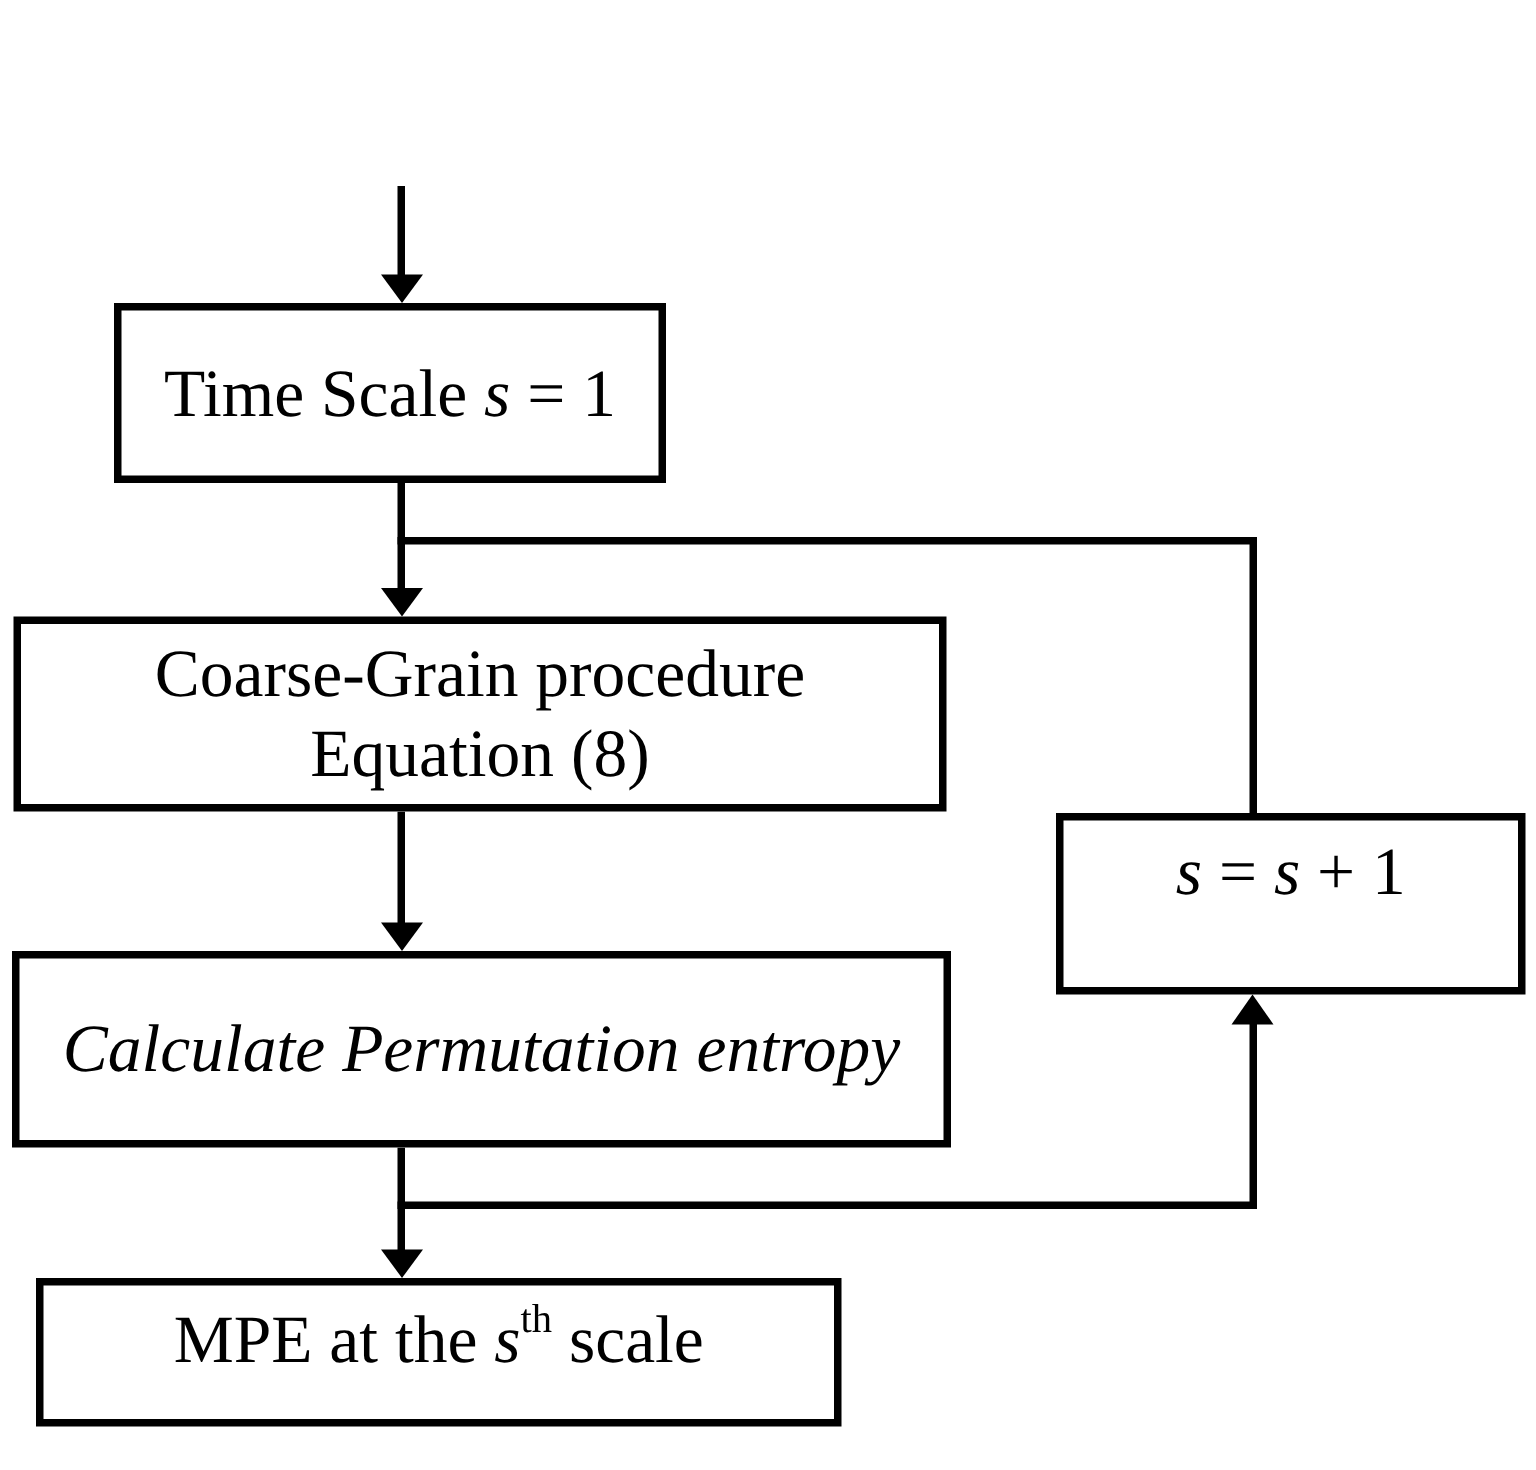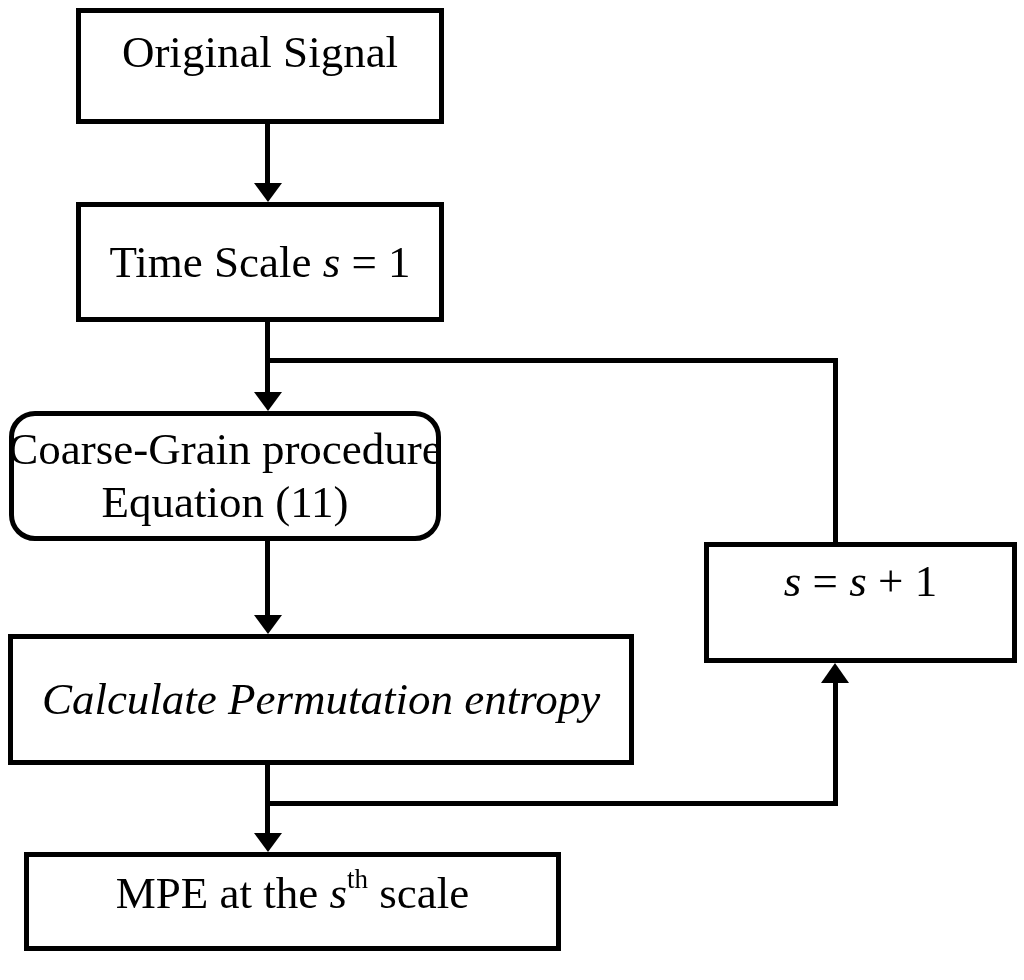--- a/index.html
+++ b/index.html
@@ -55,21 +55,21 @@
   }
   .head.up {
     border-left: 14px solid transparent;
     border-right: 14px solid transparent;
     border-bottom: 20px solid #000000;
   }
 
   
   #n-original    { left: 76px;  top: 8px;   width: 368px; height: 116px; padding-bottom: 26px; }
   #n-timescale   { left: 76px;  top: 202px; width: 368px; height: 120px; padding-bottom: 28px; justify-content: flex-end; }
-  #n-coarse      { left: 9px;   top: 411px; width: 432px; height: 130px; border-radius: 26px; }
+  #n-coarse      { left: 9px;   top: 411px; width: 622px; height: 130px; }
   #n-permutation { left: 8px;   top: 634px; width: 626px; height: 131px; font-style: italic; }
   #n-mpe         { left: 24px;  top: 852px; width: 537px; height: 99px; padding-bottom: 16px; }
   #n-increment   { left: 704px; top: 542px; width: 313px; height: 121px; padding-bottom: 42px; }
 
   
   #e1-shaft   { left: 265px; top: 124px; width: 5px;   height: 61px; }
   #e1-head    { left: 254px; top: 183px; }
   #e2-shaft   { left: 265px; top: 322px; width: 5px;   height: 72px; }
   #e2-head    { left: 254px; top: 392px; }
   #loop-top-h { left: 265px; top: 358px; width: 573px; height: 5px;  }
@@ -99,31 +99,28 @@
   <div class="line" id="e3-shaft"></div>
   <div class="head down" id="e3-head"></div>
 
   <div class="line" id="e4-shaft"></div>
   <div class="head down" id="e4-head"></div>
 
   <div class="line" id="loop-bot-h"></div>
   <div class="line" id="loop-bot-v"></div>
   <div class="head up" id="loop-head"></div>
 
-  <div class="box" id="n-original">
-    <span>Original Signal</span>
-  </div>
 
   <div class="box" id="n-timescale">
     <span><span>Time Scale </span><span class="var">s</span><span> = 1</span></span>
   </div>
 
   <div class="box" id="n-coarse">
     <span>Coarse-Grain procedure</span>
-    <span>Equation (11)</span>
+    <span>Equation (8)</span>
   </div>
 
   <div class="box" id="n-permutation">
     <span>Calculate Permutation entropy</span>
   </div>
 
   <div class="box" id="n-mpe">
     <span><span>MPE at the </span><span class="var">s</span><span class="supth">th</span><span> scale</span></span>
   </div>
 

